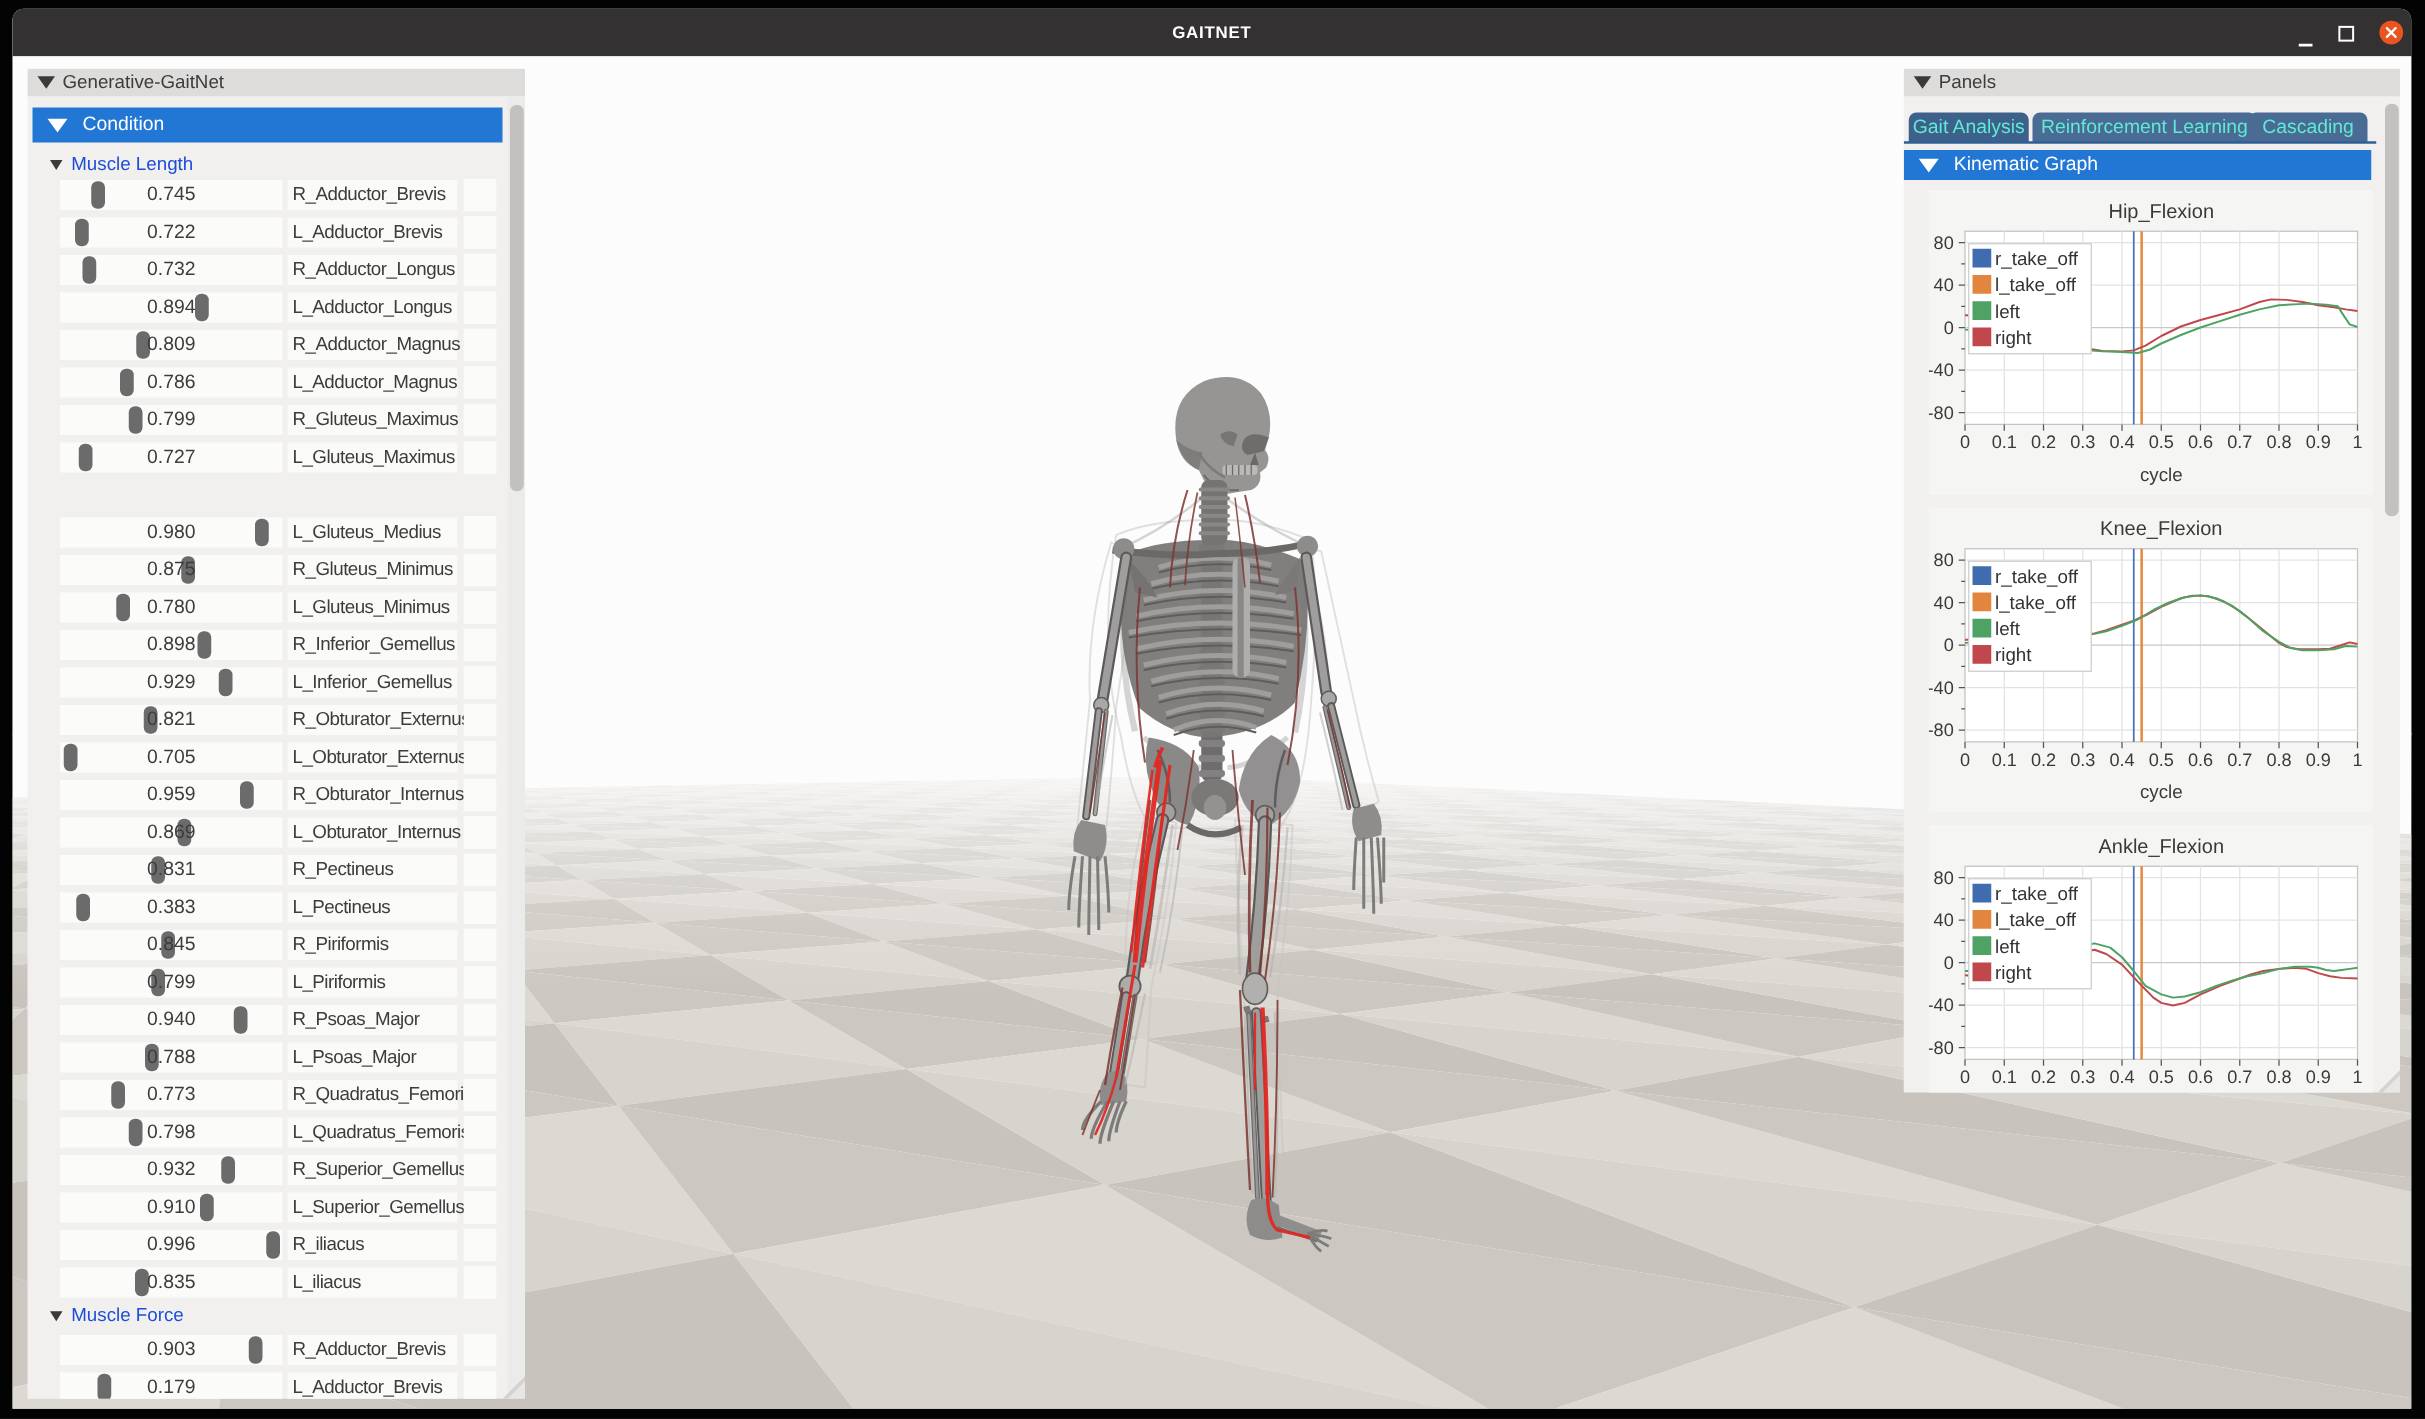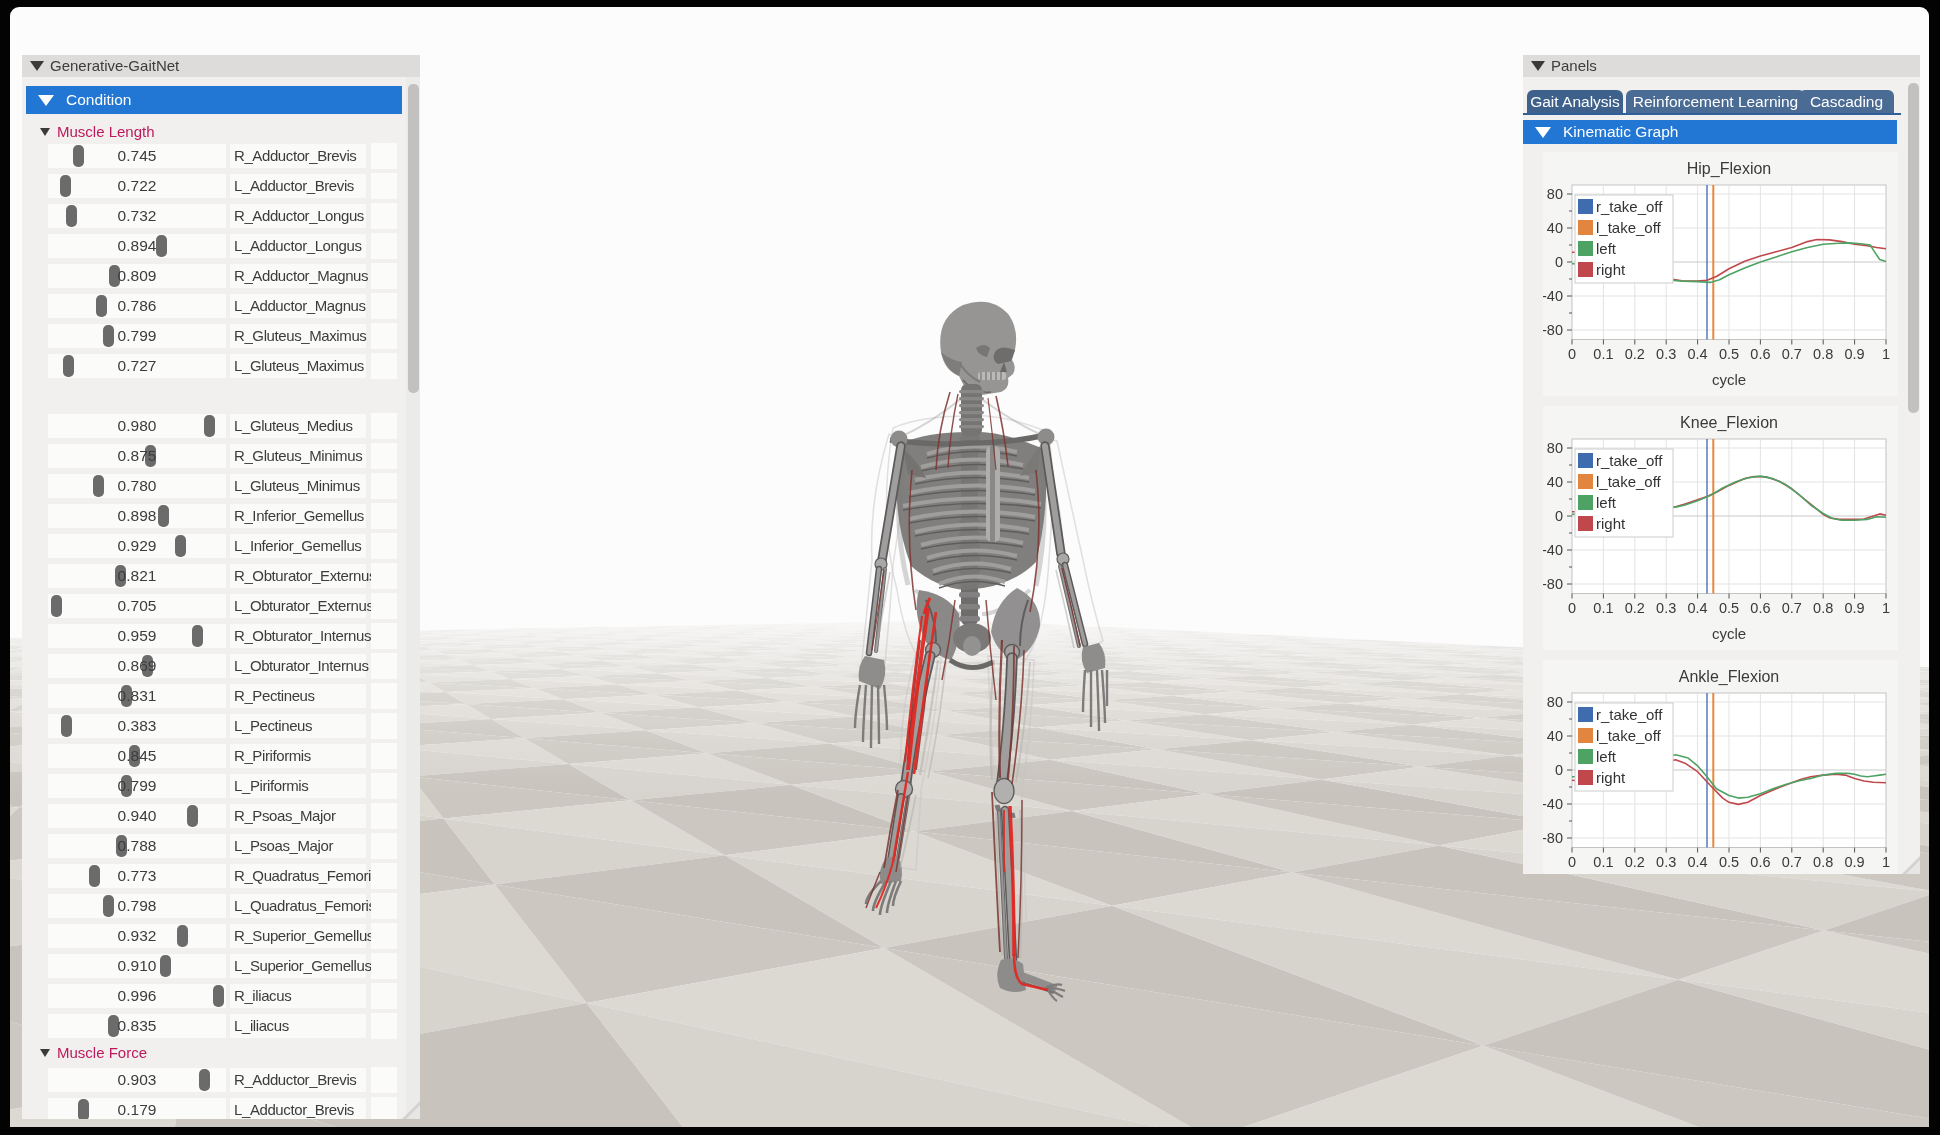--- a/index.html
+++ b/index.html
@@ -18,44 +18,57 @@
   font-size:15px;color:#3c3c3c;line-height:22px;padding-left:28px;}
 .tri{display:inline-block;width:0;height:0;position:absolute;}
 .tri.dark{border-left:7px solid transparent;border-right:7px solid transparent;
   border-top:10px solid #3a3a3a;left:8px;top:6px;}
 .tri.dark.small{border-left:5.5px solid transparent;border-right:5.5px solid transparent;
   border-top:8px solid #3a3a3a;left:18px;top:7px;}
 .tri.white.big{border-left:8px solid transparent;border-right:8px solid transparent;
   border-top:11px solid #fff;left:12px;top:9px;}
 .bluerow{position:absolute;height:28px;background:#2277d4;color:#fff;font-size:15.5px;
   line-height:28px;padding-left:40px;}
-.sect{position:absolute;left:0;width:100%;height:22px;font-size:15px;color:#be185d;
+.sect{position:absolute;left:0;width:100%;height:22px;font-size:15px;color:#1d4ed8;
   line-height:22px;padding-left:35px;}
 .row{position:absolute;left:0;width:100%;height:24px;}
 .track{position:absolute;left:26px;top:0;width:178px;height:24px;background:#fbfbfa;}
 .handle{position:absolute;top:1px;width:11px;height:22px;border-radius:5px;background:#6b6b6b;}
 .val{position:absolute;left:26px;top:0;width:178px;height:24px;text-align:center;
   font-size:15.5px;color:#3c3c3c;line-height:24px;}
 .lab{position:absolute;left:208px;top:0;width:136px;height:24px;background:#fafaf9;
   font-size:15px;color:#3c3c3c;line-height:24px;padding-left:4px;white-space:nowrap;letter-spacing:-0.4px;}
 .chk{position:absolute;left:349px;top:-1px;width:26px;height:26px;background:#fbfbfa;}
 .vtrack{position:absolute;width:15px;background:#ebebea;}
 .vthumb{position:absolute;width:11px;border-radius:5px;background:#c2c1c0;}
 .grip{position:absolute;}
 .tabs{position:absolute;left:4px;top:35px;height:24px;width:100%;}
-.tab{position:absolute;top:0;height:24px;color:#ffffff;font-size:15.5px;line-height:24px;
+.tab{position:absolute;top:0;height:24px;color:#5eead4;font-size:15.5px;line-height:24px;
   border-radius:6px 6px 0 0;text-align:center;}
 .tab.t1{left:0;width:96px;background:#3e618c;}
 .tab.t2{left:99px;width:179px;background:#4a6b93;}
 .tab.t3{left:272px;width:95px;background:#4a6b93;}
 .tabline{position:absolute;left:0;top:58px;width:378px;height:2px;background:#2e5f98;}
 .card{position:absolute;left:20px;width:355px;background:#f5f5f4;overflow:hidden;}
 </style></head>
 <body>
 <div class="win">
+  <div class="titlebar">
+    <div class="title">GAITNET</div>
+    <svg class="tbtn" style="right:72px" width="24" height="38">
+      <rect x="6" y="28" width="11" height="2.2" fill="#fff"></rect>
+      </svg>
+    <svg class="tbtn" style="right:39px" width="24" height="38">
+      <rect x="5.5" y="14.5" width="11" height="11" fill="none" stroke="#fff" stroke-width="1.6"></rect>
+      </svg>
+    <svg class="tbtn" style="right:3px" width="24" height="38">
+      <circle cx="11" cy="19" r="9.5" fill="#e95420"></circle>
+      <path d="M7.5 15.5 L14.5 22.5 M14.5 15.5 L7.5 22.5" stroke="#fff" stroke-width="1.8" stroke-linecap="round"></path>
+      </svg>
+  </div>
   <svg class="viewport" viewBox="10 45 1920 1082" width="1920" height="1082">
 <defs>
 <linearGradient id="fog" x1="0" y1="0" x2="0" y2="1">
   <stop offset="0" stop-color="#fcfcfc" stop-opacity="1"></stop>
   <stop offset="0.07" stop-color="#fcfcfc" stop-opacity="0.96"></stop>
   <stop offset="0.16" stop-color="#fcfcfc" stop-opacity="0.86"></stop>
   <stop offset="0.3" stop-color="#fcfcfc" stop-opacity="0.62"></stop>
   <stop offset="0.5" stop-color="#fcfcfc" stop-opacity="0.34"></stop>
   <stop offset="0.75" stop-color="#fcfcfc" stop-opacity="0.12"></stop>
   <stop offset="1" stop-color="#fcfcfc" stop-opacity="0"></stop>

